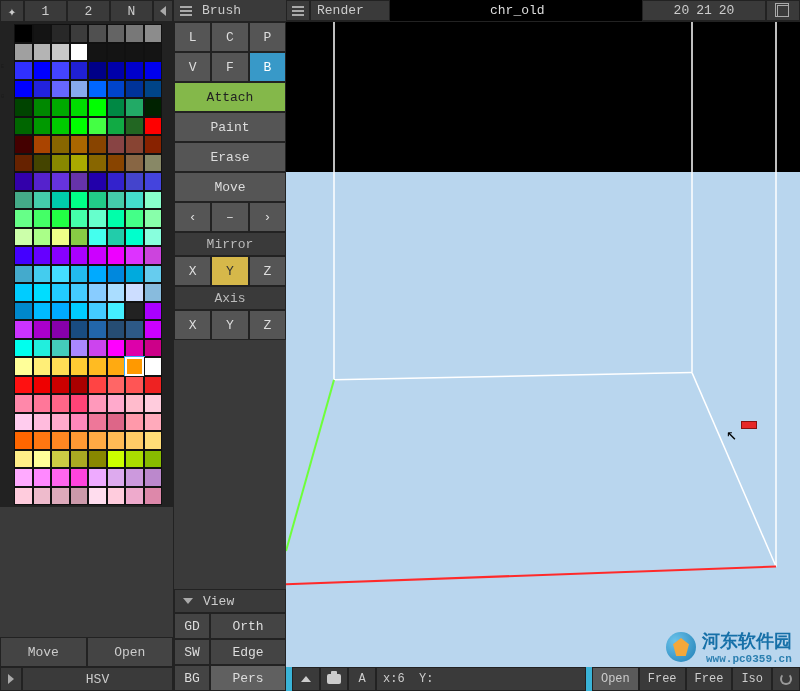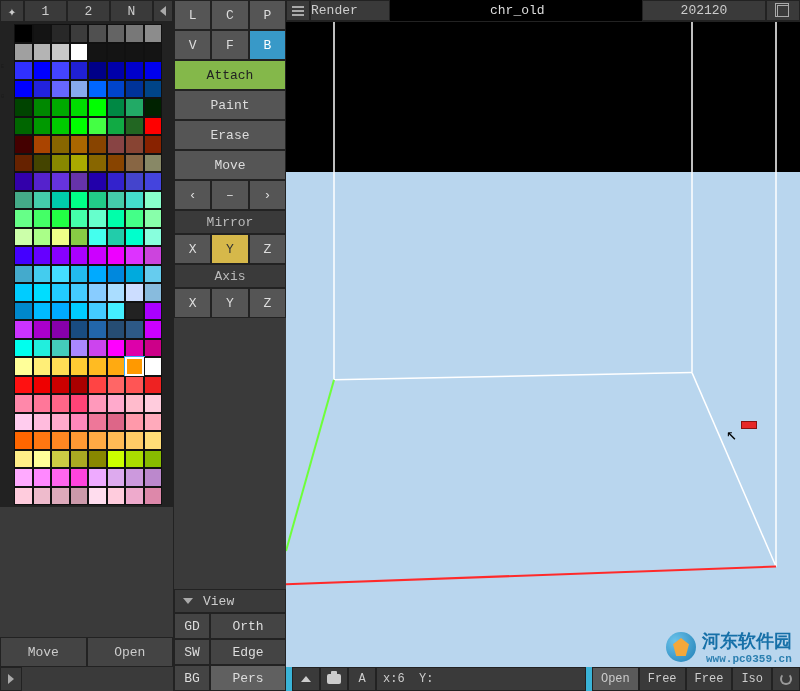--- a/index.html
+++ b/index.html
@@ -57,23 +57,23 @@
 .tri-down{width:0;height:0;border-left:5px solid transparent;border-right:5px solid transparent;border-top:6px solid #aaa;}
 .view-row{display:flex;height:26px;}
 .view-row .vc{display:flex;align-items:center;justify-content:center;background:#444;border:1px solid #222;color:#ddd;cursor:pointer;}
 .view-row .vc.small{width:36px;}
 .view-row .vc.big{flex:1;}
 .view-row .vc.active{background:#606060;}
 
 
 .vp-top{height:22px;display:flex;background:#3a3a3a;border-bottom:1px solid #222;}
 .vp-top .hb{width:24px;display:flex;align-items:center;justify-content:center;border:1px solid #222;cursor:pointer;}
-.vp-top .render{width:80px;display:flex;align-items:center;border:1px solid #222;background:#3a3a3a;}
+.vp-top .render{width:80px;display:flex;align-items:center;padding-left:6px;border:1px solid #222;background:#3a3a3a;}
 .vp-top .black{flex:1;background:#000;display:flex;align-items:center;color:#ddd;padding-left:100px;}
-.vp-top .dims{width:124px;background:#3a3a3a;border:1px solid #222;display:flex;align-items:center;justify-content:center;gap:0;}
+.vp-top .dims{width:124px;background:#3a3a3a;border:1px solid #222;display:flex;align-items:center;justify-content:center;gap:7px;}
 .vp-top .sq{width:34px;background:#3a3a3a;border:1px solid #222;display:flex;align-items:center;justify-content:center;}
 .canvas-wrap{flex:1;position:relative;background:#000;overflow:hidden;}
 .sky{position:absolute;left:0;right:0;top:150px;bottom:24px;background:#b9d6ee;}
 svg.wire{position:absolute;left:0;top:0;width:100%;height:100%;}
 .cursor{position:absolute;left:440px;top:401px;font-size:18px;color:#000;}
 .voxel{position:absolute;left:455px;top:399px;width:16px;height:8px;background:#e62727;border:1px solid #881111;}
 .vp-bottom{position:absolute;left:0;right:0;bottom:0;height:24px;display:flex;background:#3a3a3a;}
 .vb{display:flex;align-items:center;justify-content:center;background:#3a3a3a;border:1px solid #222;color:#ccc;font-size:12px;cursor:pointer;}
 .vb.icon{width:28px;}
 .vb.wide{padding:0 8px;}
@@ -323,25 +323,34 @@
     </div>
   <div class="pal-footer">
     <div class="pal-row">
       <div class="btn">Move</div>
       <div class="btn">Open</div>
     </div>
     <div class="hsv-row">
       <div class="play">
           <span class="tri-right"></span>
         </div>
+      <div class="label">HSV</div>
     </div>
   </div>
 </div>
 
 <div class="col-brush">
+  <div class="brush-title">
+    <div class="hb">
+        <span class="hamburger">
+          <span></span>
+        </span>
+      </div>
+    <div class="lab">Brush</div>
+  </div>
   <div class="btn-grid">
     <div class="bg-cell">L</div>
     <div class="bg-cell">C</div>
     <div class="bg-cell">P</div>
   </div>
   <div class="btn-grid">
     <div class="bg-cell">V</div>
     <div class="bg-cell">F</div>
     <div class="bg-cell blue">B</div>
   </div>

